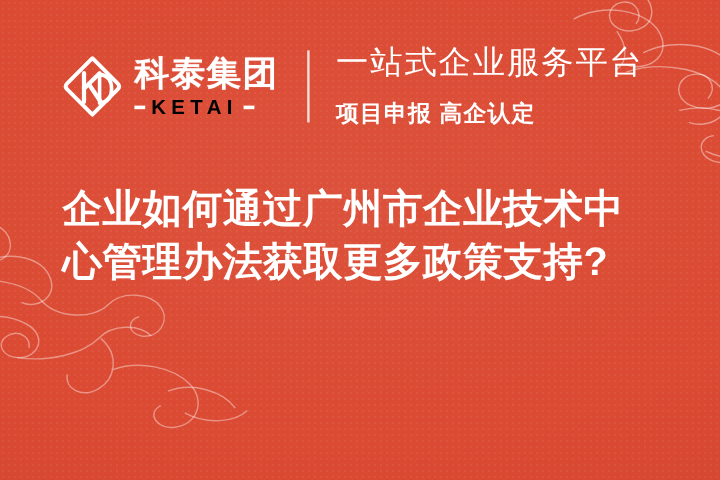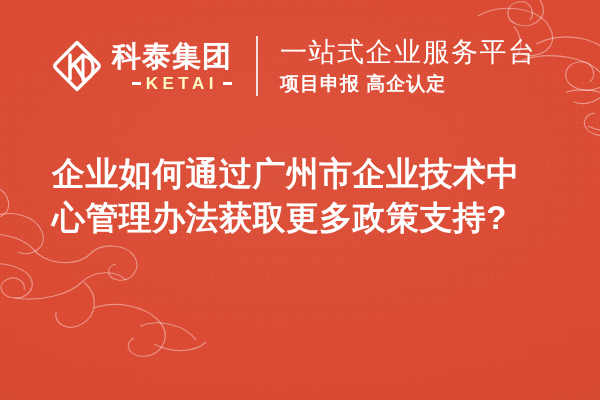--- a/index.html
+++ b/index.html
@@ -38,52 +38,52 @@
   #header {
     position:absolute;
     left:52px; top:36px;
     display:flex; align-items:center;
   }
   #logo-block { display:flex; align-items:center; }
   #logo-mark { width:50px; height:52px; flex:none; }
   #logo-word {
     margin-left:10px;
     display:flex; flex-direction:column;
-    align-items:flex-end;
+    align-items:flex-start;
   }
   #logo-cn {
     color:#ffffff;
     font-size:29px;
     line-height:32px;
     font-weight:bold;
     letter-spacing:1px;
     white-space:nowrap;
     text-shadow:0 0 1px rgba(255,255,255,.35);
   }
   #logo-en-row {
     display:flex; align-items:center;
     margin-top:3px;
   }
   .rule { height:3px; background:#fff; flex:1 1 auto; min-width:9px; }
   #logo-en {
-    color:#fef9c3;
+    color:#000000;
     font-size:17px;
     line-height:17px;
     font-weight:bold;
     letter-spacing:4.5px;
     white-space:nowrap;
     padding:0 5px;
   }
   #divider {
     width:2px; height:60px;
     background:rgba(255,255,255,.82);
     margin:0 22px 0 24px;
     flex:none;
   }
-  #tagline { display:flex; flex-direction:column; justify-content:flex-end; }
+  #tagline { display:flex; flex-direction:column; justify-content:flex-end;gap:12px; }
   #tagline-main {
     color:#ffffff;
     font-size:27px;
     line-height:33px;
     font-weight:300;
     letter-spacing:1.5px;
     white-space:nowrap;
   }
   #tagline-sub {
     color:#ffffff;

